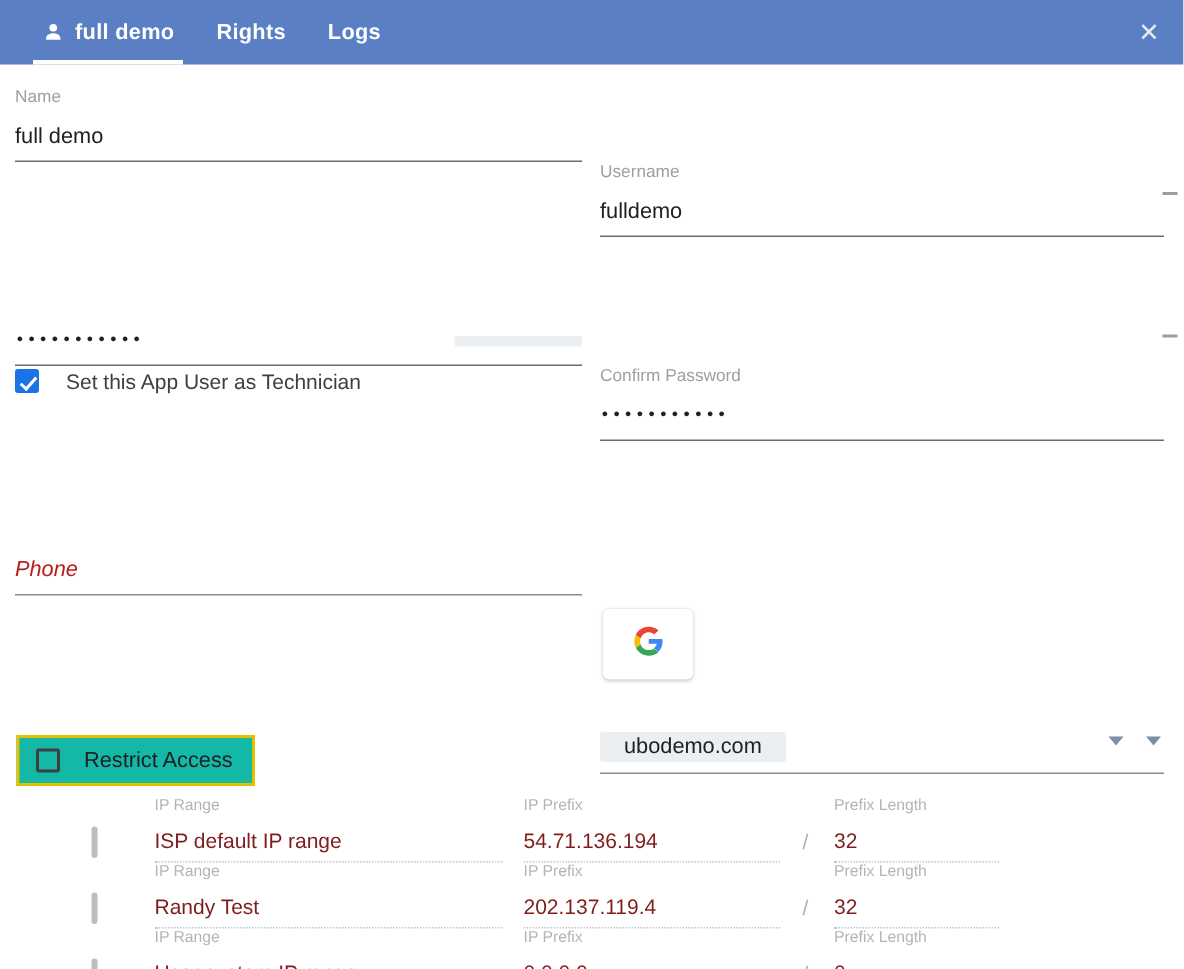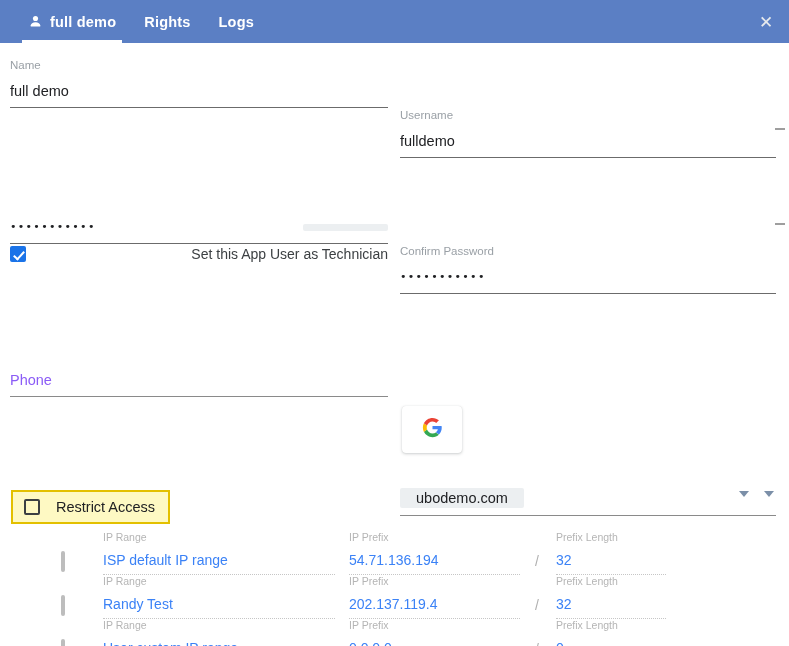--- a/index.html
+++ b/index.html
@@ -91,21 +91,21 @@
     line-height: 14px;
     margin-bottom: 10px;
   }
   .field-value {
     font-size: 14.5px;
     color: #202124;
     line-height: 18px;
     padding-bottom: 7px;
     min-height: 18px;
   }
-  .field-value.placeholder { color: #8b5cf6; }
+  .field-value.placeholder { color: #b91c1c; font-style: italic; }
   .underline {
     border-bottom: 1px solid #6b6b6b;
     height: 0;
   }
   .underline.light { border-bottom: 1px solid #8a8a8a; }
 
   .dots {
     font-family: "DejaVu Sans", sans-serif;
     font-size: 11px;
     letter-spacing: 1.3px;
@@ -120,21 +120,20 @@
     height: 7px;
     background: #eceff1;
     border-radius: 2px;
   }
 
   
   .check-row {
     display: flex;
     align-items: center;
     cursor: pointer;
-    justify-content: space-between;
   }
   .cbox {
     width: 16px; height: 16px;
     border: 2px solid #5f6368;
     border-radius: 2px;
     box-sizing: border-box;
     flex: none;
     background: #fff;
   }
   .cbox.checked {
@@ -195,21 +194,21 @@
     align-items: center;
     justify-content: center;
     cursor: pointer;
   }
 
   
   .restrict-box {
     position: absolute;
     left: 11px;
     top: 447px;
-    background: #fef9c3;
+    background: #14b8a6;
     border: 2px solid #e3c000;
     padding: 7px 13px 7px 11px;
     display: flex;
     align-items: center;
     box-sizing: border-box;
     cursor: pointer;
   }
   .restrict-box .cbox { border-color: #3c4043; background: transparent; }
   .restrict-label {
     margin-left: 16px;
@@ -235,21 +234,21 @@
   }
   .ip-check .cbox { border-color: #bdbdbd; }
   .ip-cell { position: absolute; }
   .ip-cell .mini-label {
     font-size: 10.5px;
     color: #b5b5b5;
     line-height: 12px;
   }
   .ip-cell .mini-value {
     font-size: 14px;
-    color: #3b82f6;
+    color: #7f1d1d;
     line-height: 18px;
     padding-top: 8px;
     padding-bottom: 5px;
   }
   .dotted {
     border-bottom: 1px dotted #c6c6c6;
     height: 0;
   }
   .cell-range  { left: 103px; width: 232px; }
   .cell-prefix { left: 349px; width: 171px; }

